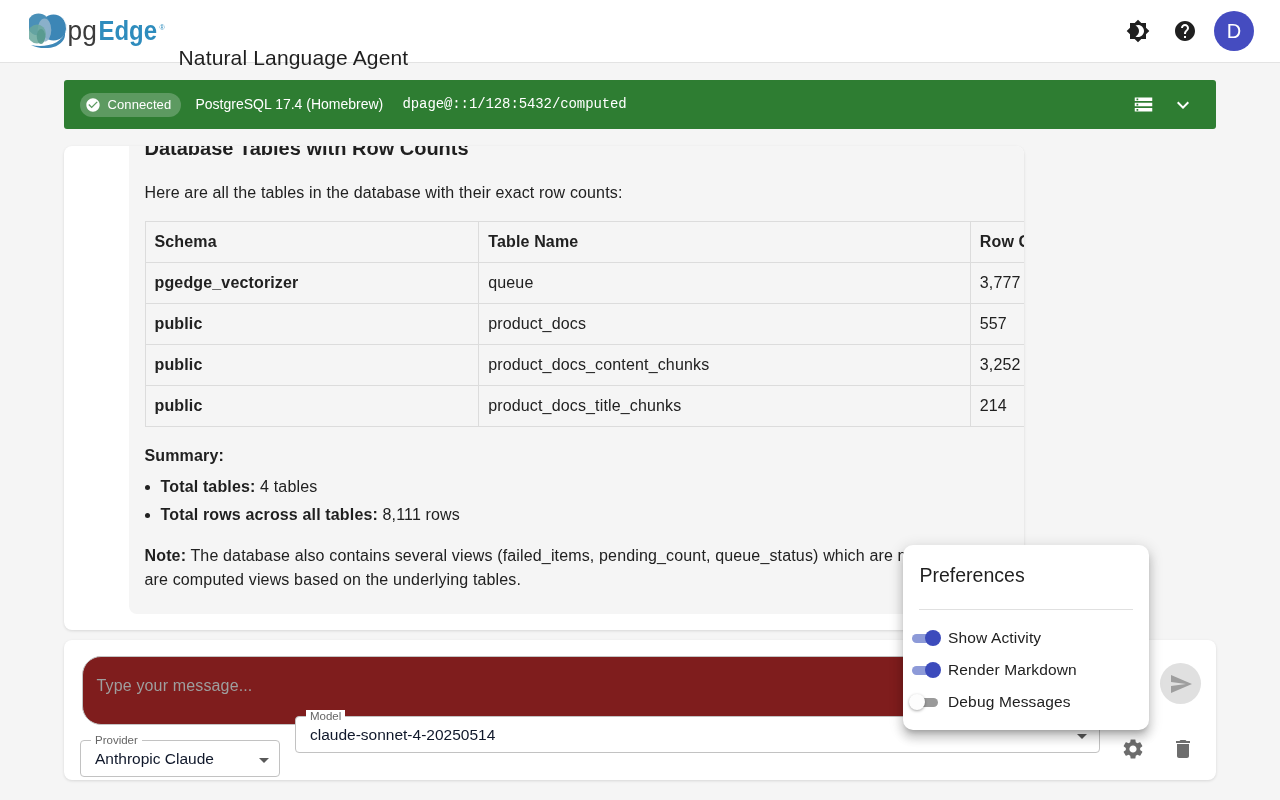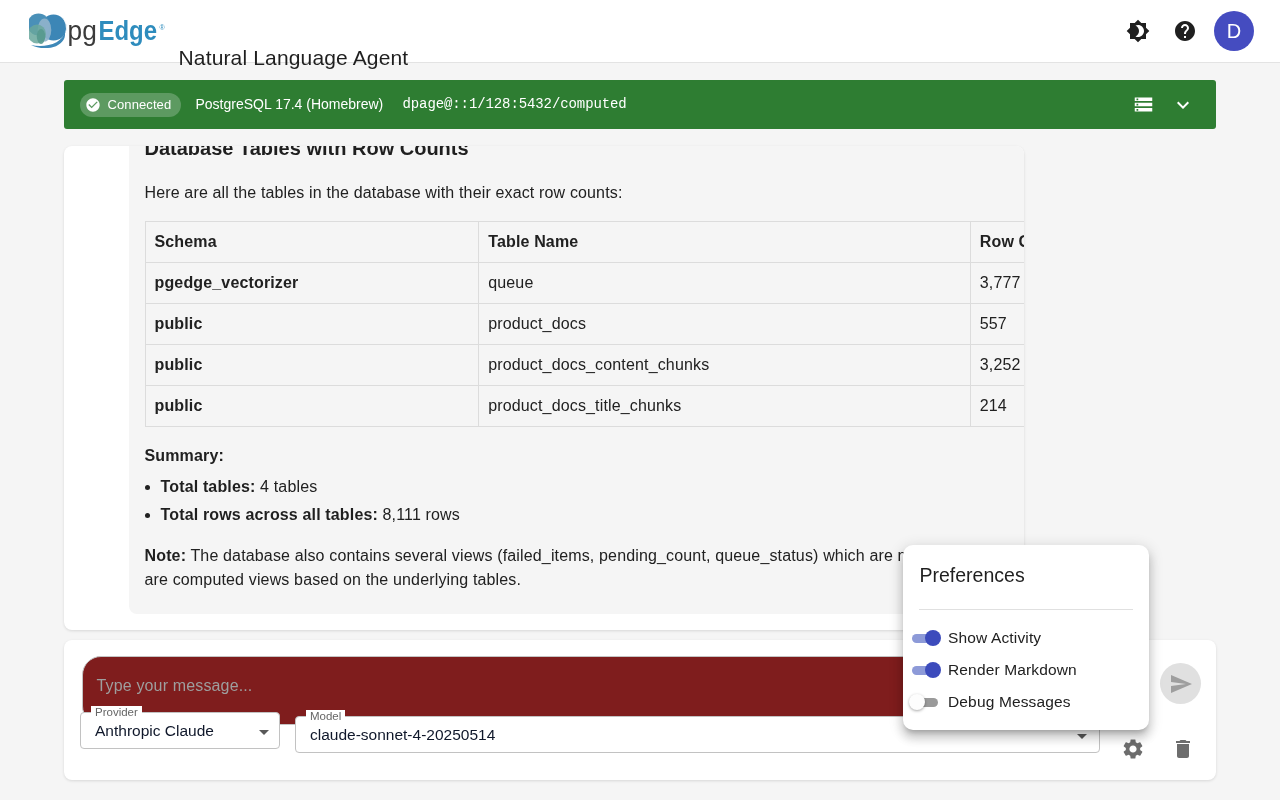--- a/index.html
+++ b/index.html
@@ -40,21 +40,21 @@
 
 
 .inputcard { position:absolute; left:64px; top:640px; width:1152px; height:140px; background:#fff; border-radius:8px; box-shadow:0 1px 3px rgba(0,0,0,0.12); }
 .msgbox { position:absolute; left:17.5px; top:16px; width:1066px; height:69px; border:1px solid #c4c4c4; border-radius:19px; background:#7f1d1d; }
 .msgbox span { position:absolute; left:14px; top:19.5px; font-size:16px; color:#9e9e9e; letter-spacing:0.15px; }
 .sendbtn { position:absolute; left:1096px; top:23px; width:41px; height:41px; border-radius:50%; background:#e0e0e0; display:flex; align-items:center; justify-content:center; }
 .selbox { position:absolute; border:1px solid #c2c2c2; border-radius:4px; height:37px; background:#fff; }
 .selbox .lbl { position:absolute; left:10px; top:-7px; background:#fff; padding:0 4px; font-size:11.5px; color:#666; line-height:12px; }
 .selbox .val { position:absolute; left:14px; top:9px; font-size:15.5px; color:#0f172a; }
 .selbox svg { position:absolute; top:7px; }
-.prov { left:16px; top:72px; width:200px; }
+.prov { left:16px; top:100px; width:200px; }
 .model { left:231px; top:76px; width:805px; }
 .toolic { position:absolute; top:737px; width:24px; height:24px; }
 
 
 .popup { position:absolute; left:903px; top:545px; width:246px; height:185px; background:#fff; border-radius:10px; box-shadow:0 8px 10px 1px rgba(0,0,0,0.14), 0 3px 14px 2px rgba(0,0,0,0.12), 0 5px 5px -3px rgba(0,0,0,0.2); }
 .popup h2 { position:absolute; left:16.5px; top:21px; font-size:19.5px; font-weight:normal; color:#1f1f1f; line-height:1; }
 .popup .divider { position:absolute; left:16px; right:16px; top:64px; height:1px; background:#e0e0e0; }
 .swrow { position:absolute; left:9px; height:20px; display:flex; align-items:center; }
 .swrow .label { font-size:15.5px; color:#212121; margin-left:8px; letter-spacing:0.15px; }
 .switch { position:relative; width:28px; height:16px; }

